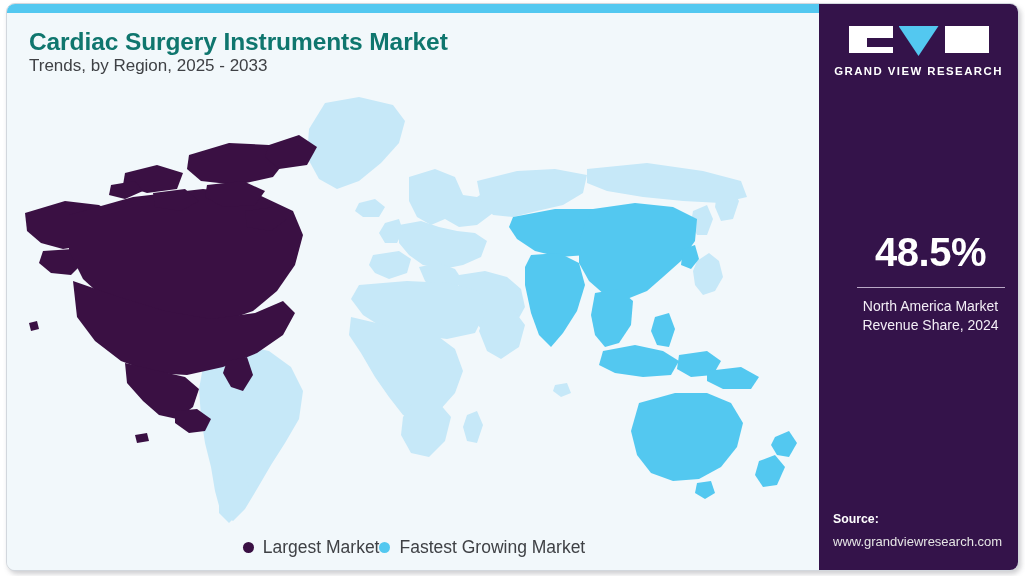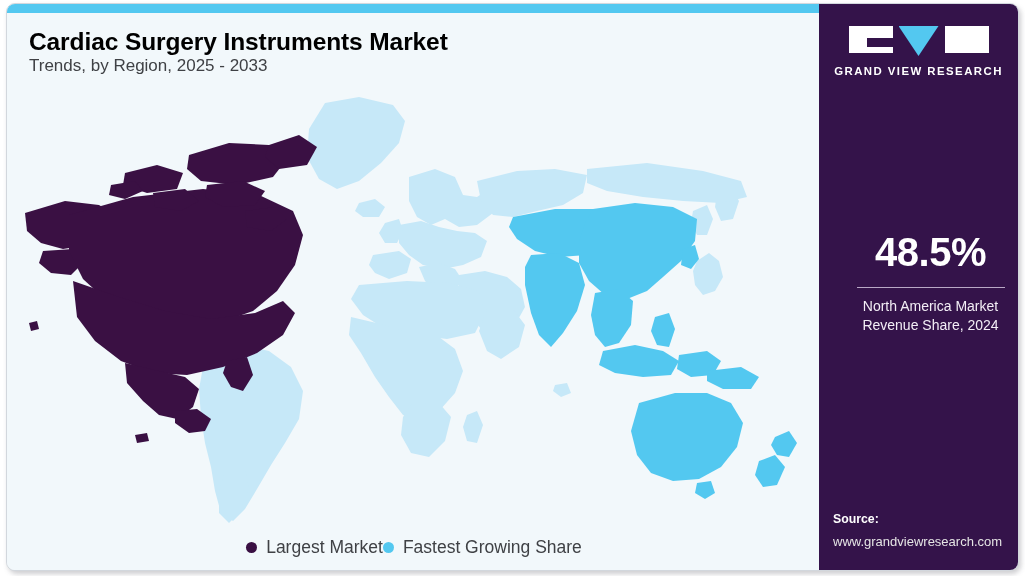--- a/index.html
+++ b/index.html
@@ -27,21 +27,21 @@
   }
   
   #map-panel {
     position: absolute; left: 0; top: 9px;
     width: 814px; height: 559px;
     background: #f2f8fb;
   }
   #titles { position: absolute; left: 22px; top: 15px; }
   #chart-title {
     font-size: 24.5px; font-weight: bold;
-    color: #000000; letter-spacing: -0.1px;
+    color: #0f766e; letter-spacing: -0.1px;
     white-space: nowrap;
   }
   #chart-subtitle {
     font-size: 17px; color: #3f4145;
     white-space: nowrap;
   }
   #map-wrap {
     position: absolute; left: 0; top: 72px;
     width: 814px; height: 440px;
   }
@@ -244,21 +244,21 @@
       </svg>
     </div>
 
     <div id="legend">
       <div class="legend-item">
         <span class="legend-dot" style="background:#3a1043"></span>
         <span class="legend-label">Largest Market</span>
       </div>
       <div class="legend-item">
         <span class="legend-dot" style="background:#53c8f0"></span>
-        <span class="legend-label">Fastest Growing Share</span>
+        <span class="legend-label">Fastest Growing Market</span>
       </div>
     </div>
   </div>
 
   <div id="sidebar">
 
     <div id="logo">
       <div id="logo-marks">
         <span class="logo-g"></span>
         <span class="logo-v"></span>

